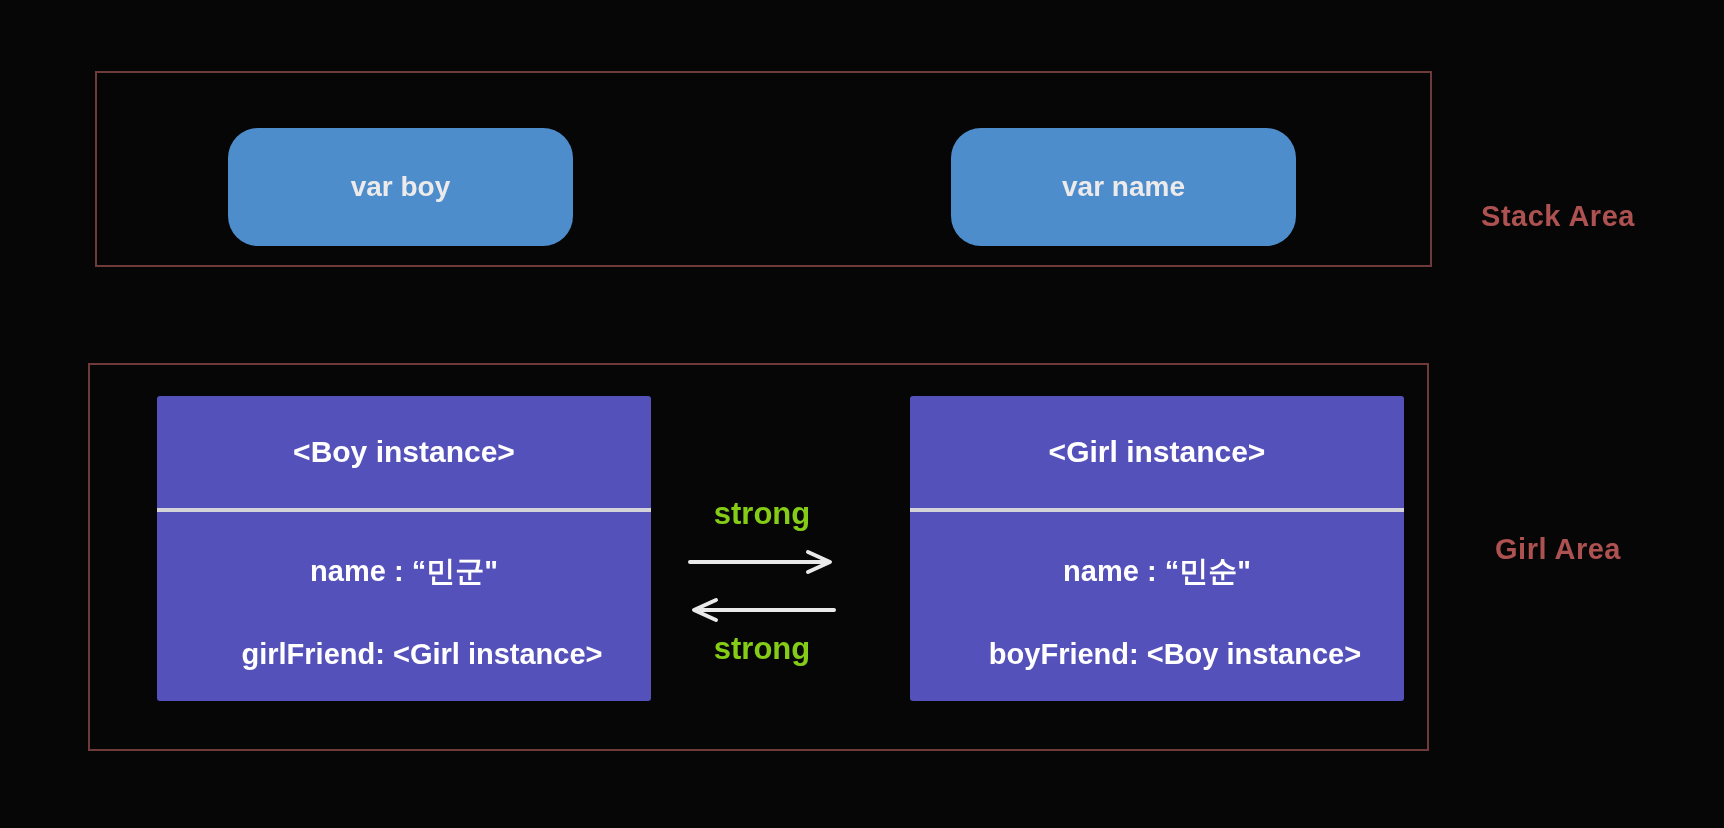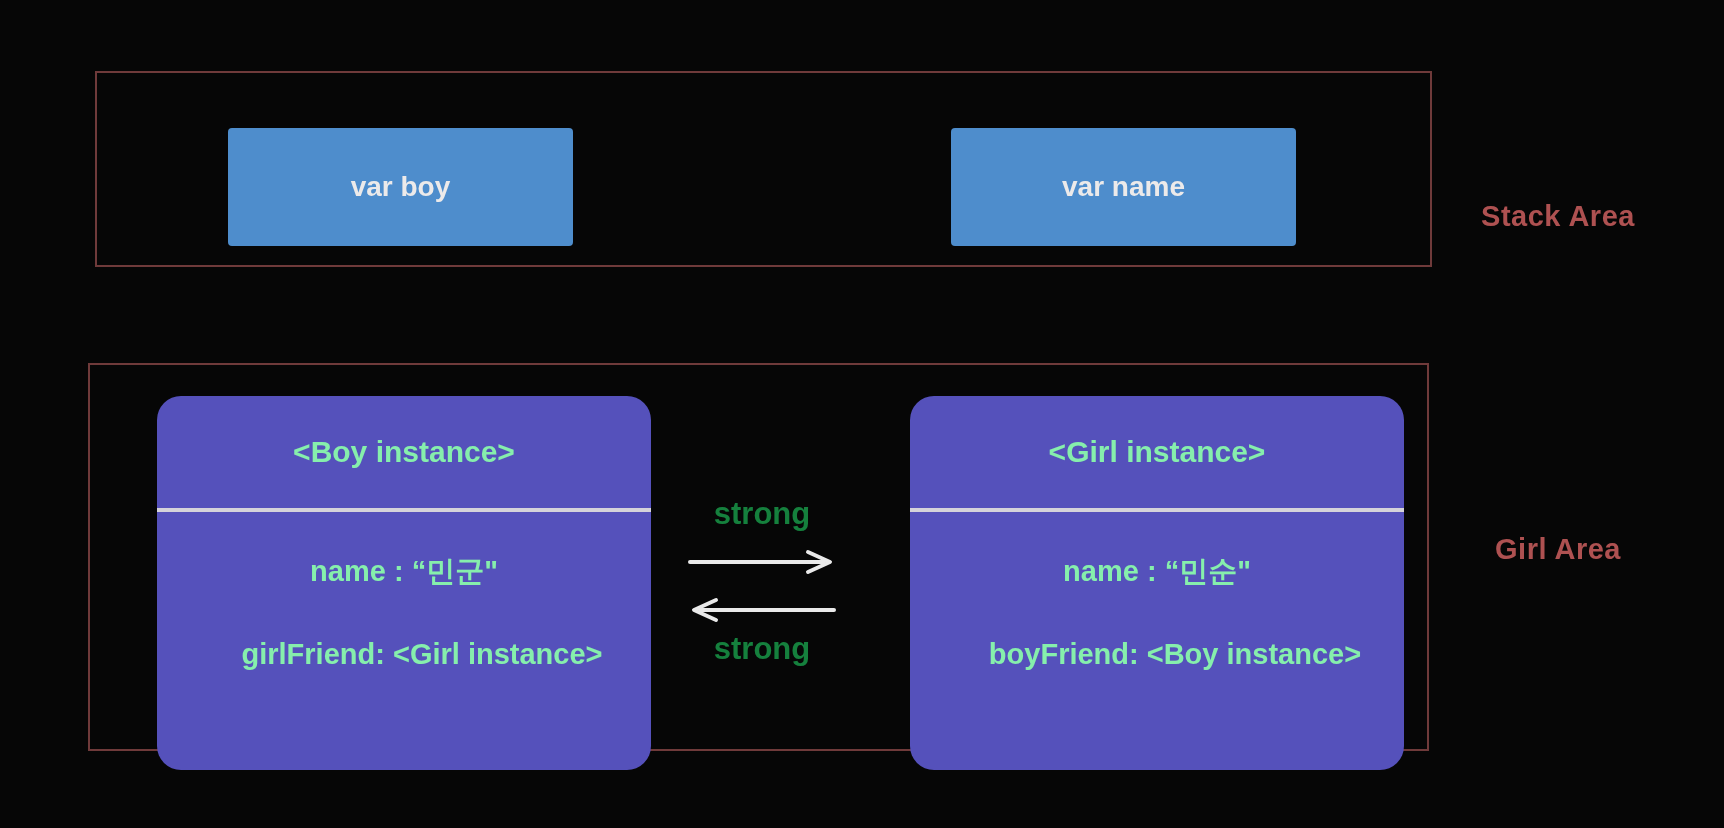--- a/index.html
+++ b/index.html
@@ -33,39 +33,39 @@
     color: #ae5151;
     letter-spacing: 0.5px;
   }
   .region-label.stack-label { left: 1428px; top: 157px; margin-top: 43px; }
   .region-label.heap-label  { left: 1428px; top: 533px; }
 
   .var-box {
     position: absolute;
     width: 345px;
     height: 118px;
-    border-radius: 4px;
+    border-radius: 30px;
     background: #4e8dcc;
     display: flex;
     align-items: center;
     justify-content: center;
     font-size: 28px;
     font-weight: bold;
     color: #eceaea;
   }
   .var-box.boy  { left: 131px; top: 55px; }
   .var-box.girl { left: 854px; top: 55px; }
 
   .instance-box {
     position: absolute;
     width: 494px;
-    height: 374px;
-    border-radius: 24px;
+    height: 305px;
+    border-radius: 3px;
     background: #5551bb;
-    color: #86efac;
+    color: #ffffff;
     top: 31px;
   }
   .instance-box.boy  { left: 67px; }
   .instance-box.girl { left: 820px; }
 
   .inst-title {
     height: 112px;
     display: flex;
     align-items: center;
     justify-content: center;
@@ -89,21 +89,21 @@
 
   .arrow-col-item {
     position: absolute;
     left: 597px;
     width: 150px;
     text-align: center;
   }
   .strong-label {
     font-size: 31px;
     font-weight: bold;
-    color: #15803d;
+    color: #84cc16;
     height: 38px;
     line-height: 38px;
   }
   .strong-top    { top: 130px; }
   .arrow-right   { top: 184px; height: 26px; }
   .arrow-left    { top: 232px; height: 26px; }
   .strong-bottom { top: 265px; }
   .arrow-svg { display: block; }
 </style>
 </head>

